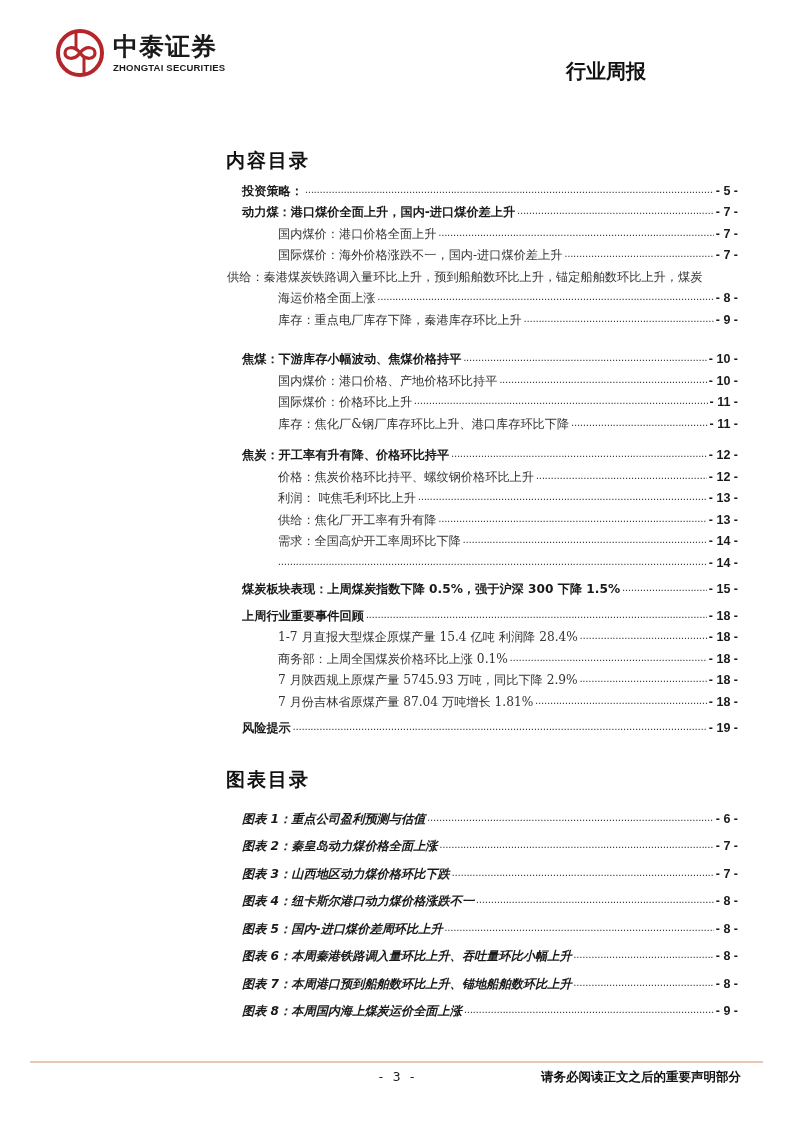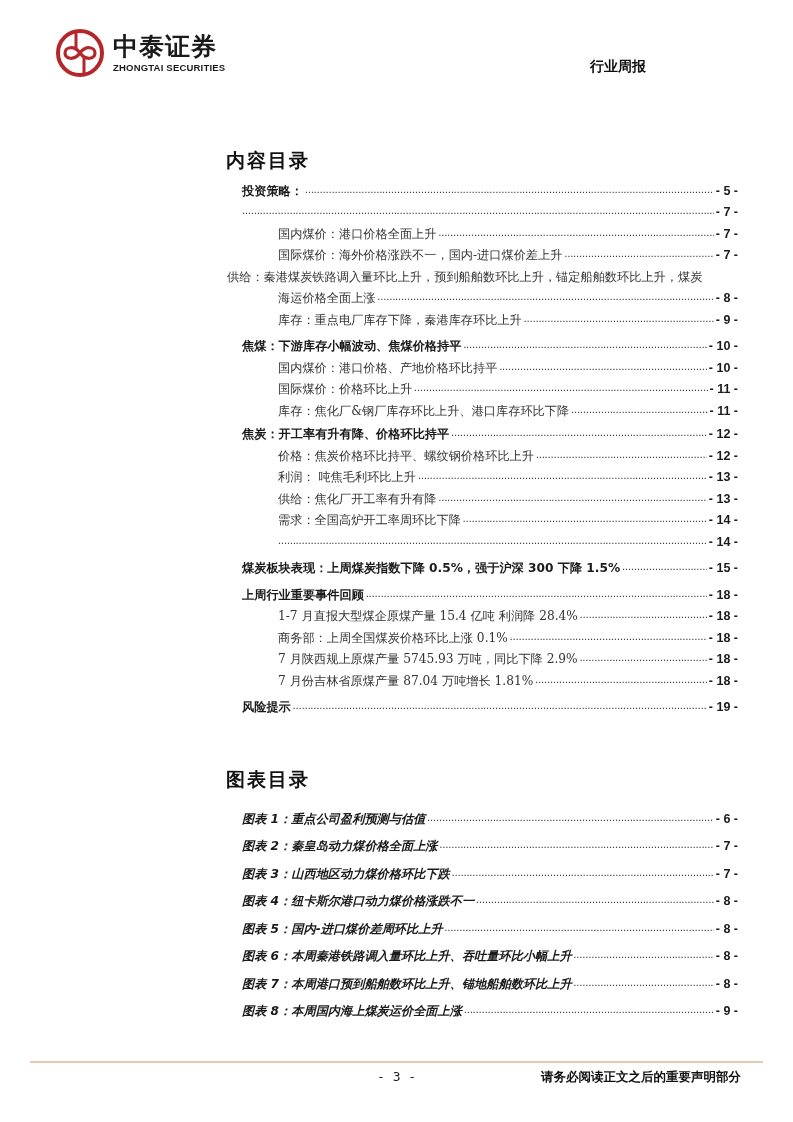--- a/index.html
+++ b/index.html
@@ -5,21 +5,21 @@
     * { margin: 0; padding: 0; box-sizing: border-box; }
     html, body { width: 793px; height: 1122px; background: #ffffff; }
     body { position: relative; font-family: "DejaVu Serif", "Liberation Serif", serif; color: #1a1a1a; overflow: hidden; }
 
     .header { position: absolute; left: 0; top: 0; width: 706px; height: 110px; }
     .logo { position: absolute; left: 55px; top: 28px; display: flex; align-items: center; }
     .logo-mark { width: 50px; height: 50px; }
     .logo-text { margin-left: 8px; display: flex; flex-direction: column; }
     .logo-cn { font-family: "DejaVu Sans", "Liberation Sans", sans-serif; font-size: 25px; font-weight: bold; color: #1a1a1a; letter-spacing: 1px; line-height: 28px; }
     .logo-en { font-family: "Liberation Sans", "DejaVu Sans", sans-serif; font-size: 9.5px; font-weight: bold; color: #1a1a1a; letter-spacing: 0.2px; line-height: 12px; margin-top: 1px; }
-    .report-type { position: absolute; right: 60px; top: 58px; font-family: Liberation Sans, sans-serif; font-size: 14px; font-weight: bold; color: #111; }
+    .report-type { position: absolute; right: 60px; top: 58px; font-family: Liberation Sans, sans-serif; font-size: 20px; font-weight: bold; color: #111; }
 
     .section-title { position: absolute; left: 226px; font-family: Liberation Mono, monospace; font-size: 19px; font-weight: bold; color: #111; letter-spacing: 2px; }
 
     .toc { position: absolute; left: 190px; width: 548px; }
     .toc-row { position: relative; display: flex; align-items: flex-end; height: 21.5px; font-size: 12.2px; line-height: 14px; white-space: nowrap; }
     .toc-row .label { flex: 0 0 auto; background: #fff; padding-right: 2px; }
     .toc-row .dots { flex: 1 1 auto; overflow: hidden; height: 14px; position: relative; }
     .toc-row .dots::after { content: "..................................................................................................................................................................................................................................................................................."; position: absolute; left: 0; bottom: 1px; font-family: "Liberation Sans", sans-serif; font-size: 10px; letter-spacing: 0.2px; color: #222; }
     .toc-row .page { flex: 0 0 auto; font-family: "Liberation Sans", "DejaVu Sans", sans-serif; font-weight: bold; font-size: 12.5px; padding-left: 2px; }
 
@@ -59,20 +59,21 @@
 
 <div class="section-title" style="top:148px;">内容目录</div>
 
 <div class="toc" id="toc" style="top:176px;">
   <div class="toc-row lvl1">
       <span class="label">投资策略：</span>
       <span class="dots"></span>
       <span class="page">- 5 -</span>
     </div>
   <div class="toc-row lvl1">
+      <span class="label">动力煤：港口煤价全面上升，国内-进口煤价差上升</span>
       <span class="dots"></span>
       <span class="page">- 7 -</span>
     </div>
   <div class="toc-row lvl2">
       <span class="label">国内煤价：港口价格全面上升</span>
       <span class="dots"></span>
       <span class="page">- 7 -</span>
     </div>
   <div class="toc-row lvl2">
       <span class="label">国际煤价：海外价格涨跌不一，国内-进口煤价差上升</span>
@@ -85,41 +86,41 @@
   <div class="toc-row lvl2">
       <span class="label">海运价格全面上涨</span>
       <span class="dots"></span>
       <span class="page">- 8 -</span>
     </div>
   <div class="toc-row lvl2">
       <span class="label">库存：重点电厂库存下降，秦港库存环比上升</span>
       <span class="dots"></span>
       <span class="page">- 9 -</span>
     </div>
-  <div class="toc-row lvl1" style="margin-top:5px;text-align:center;">
+  <div class="toc-row lvl1" style="margin-top:18px;text-align:center;">
       <span class="label">焦煤：下游库存小幅波动、焦煤价格持平</span>
       <span class="dots"></span>
       <span class="page">- 10 -</span>
     </div>
   <div class="toc-row lvl2">
       <span class="label">国内煤价：港口价格、产地价格环比持平</span>
       <span class="dots"></span>
       <span class="page">- 10 -</span>
     </div>
   <div class="toc-row lvl2">
       <span class="label">国际煤价：价格环比上升</span>
       <span class="dots"></span>
       <span class="page">- 11 -</span>
     </div>
   <div class="toc-row lvl2">
       <span class="label">库存：焦化厂&amp;钢厂库存环比上升、港口库存环比下降</span>
       <span class="dots"></span>
       <span class="page">- 11 -</span>
     </div>
-  <div class="toc-row lvl1" style="margin-top:2px;">
+  <div class="toc-row lvl1" style="margin-top:10px;">
       <span class="label">焦炭：开工率有升有降、价格环比持平</span>
       <span class="dots"></span>
       <span class="page">- 12 -</span>
     </div>
   <div class="toc-row lvl2">
       <span class="label">价格：焦炭价格环比持平、螺纹钢价格环比上升</span>
       <span class="dots"></span>
       <span class="page">- 12 -</span>
     </div>
   <div class="toc-row lvl2">

